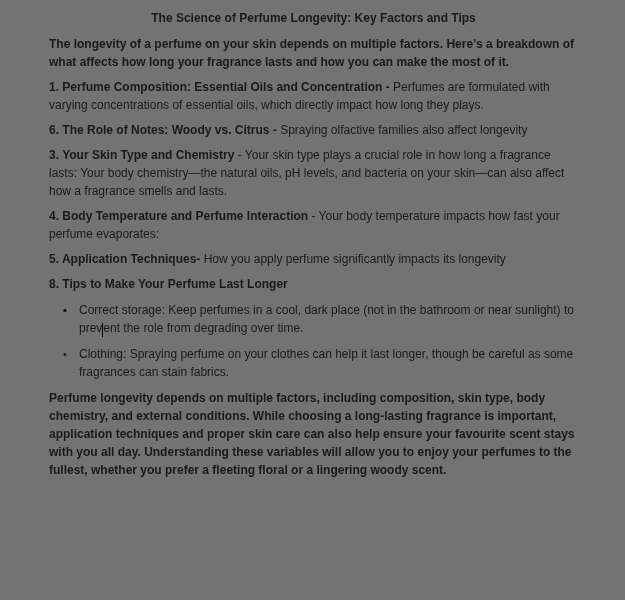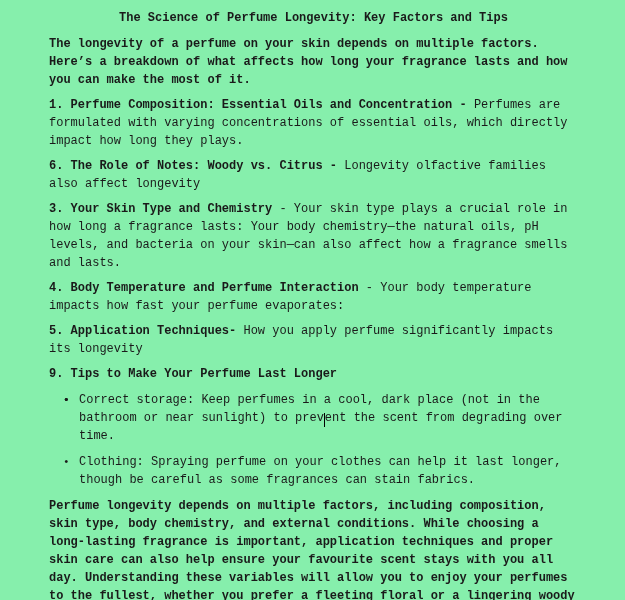--- a/index.html
+++ b/index.html
@@ -4,23 +4,23 @@
 <style>
   html, body {
     margin: 0;
     padding: 0;
     background: #ffffff;
   }
   .doc {
     box-sizing: border-box;
     width: 625px;
     height: 600px;
-    background: #86efac;
+    background: #737373;
     color: #1a1a1a;
-    font-family: Liberation Mono, monospace;
+    font-family: Liberation Sans, sans-serif;
     font-size: 12px;
     line-height: 18px;
     padding: 9px 47px 0 49px;
     overflow: hidden;
   }
   .doc-title {
     font-size: 12px;
     font-weight: 700;
     text-align: center;
     margin: 0 0 8px 0;
@@ -63,33 +63,33 @@
 <body>
 
 <div class="doc">
 
   <h1 class="doc-title">The Science of Perfume Longevity: Key Factors and Tips</h1>
 
   <p class="b">The longevity of a perfume on your skin depends on multiple factors. Here’s a breakdown of what affects how long your fragrance lasts and how you can make the most of it.</p>
 
   <p><strong>1. Perfume Composition: Essential Oils and Concentration - </strong><span>Perfumes are formulated with varying concentrations of essential oils, which directly impact how long they plays.</span></p>
 
-  <p><strong>6. The Role of Notes: Woody vs. Citrus - </strong><span>Longevity olfactive families also affect longevity</span></p>
+  <p><strong>6. The Role of Notes: Woody vs. Citrus - </strong><span>Spraying olfactive families also affect longevity</span></p>
 
   <p><strong>3. Your Skin Type and Chemistry</strong><span> - Your skin type plays a crucial role in how long a fragrance lasts: Your body chemistry—the natural oils, pH levels, and bacteria on your skin—can also affect how a fragrance smells and lasts.</span></p>
 
   <p><strong>4. Body Temperature and Perfume Interaction</strong><span> - Your body temperature impacts how fast your perfume evaporates:</span></p>
 
   <p><strong>5. Application Techniques-</strong><span> How you apply perfume significantly impacts its longevity</span></p>
 
 
-  <p class="b">9. Tips to Make Your Perfume Last Longer</p>
+  <p class="b">8. Tips to Make Your Perfume Last Longer</p>
 
   <ul class="tips">
     <li><span class="bullet">•</span></li>
     <li><span class="bullet">•</span></li>
-    <li><span class="bullet">•</span><span>Correct storage: Keep perfumes in a cool, dark place (not in the bathroom or near sunlight) to prev</span><span class="caret"></span><span>ent the scent from degrading over time.</span></li>
+    <li><span class="bullet">•</span><span>Correct storage: Keep perfumes in a cool, dark place (not in the bathroom or near sunlight) to prev</span><span class="caret"></span><span>ent the role from degrading over time.</span></li>
     <li><span class="bullet">•</span><span>Clothing: Spraying perfume on your clothes can help it last longer, though be careful as some fragrances can stain fabrics.</span></li>
   </ul>
 
   <p class="b">Perfume longevity depends on multiple factors, including composition, skin type, body chemistry, and external conditions. While choosing a long-lasting fragrance is important, application techniques and proper skin care can also help ensure your favourite scent stays with you all day. Understanding these variables will allow you to enjoy your perfumes to the fullest, whether you prefer a fleeting floral or a lingering woody scent.</p>
 
 </div>
 
 </body></html>

